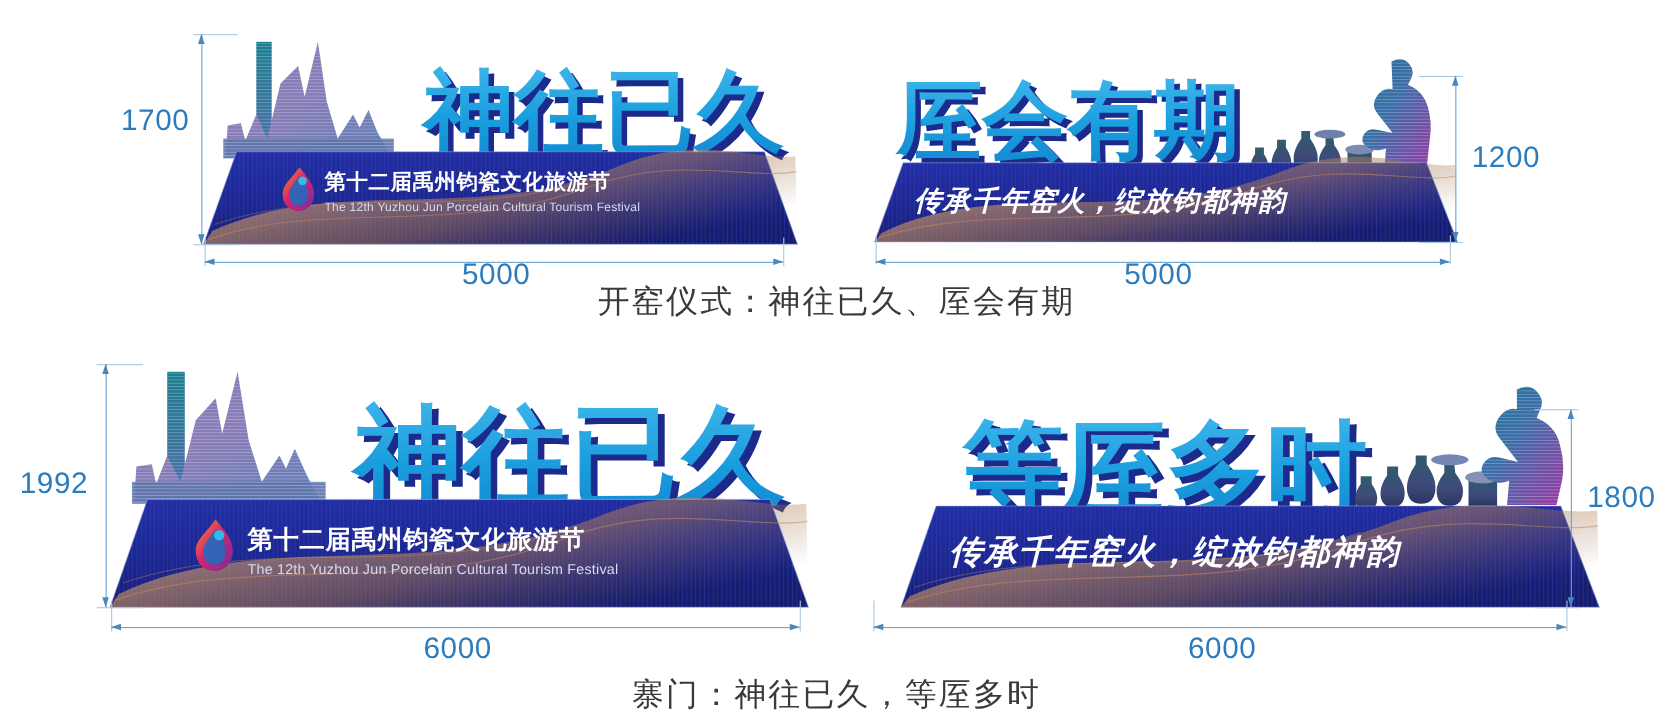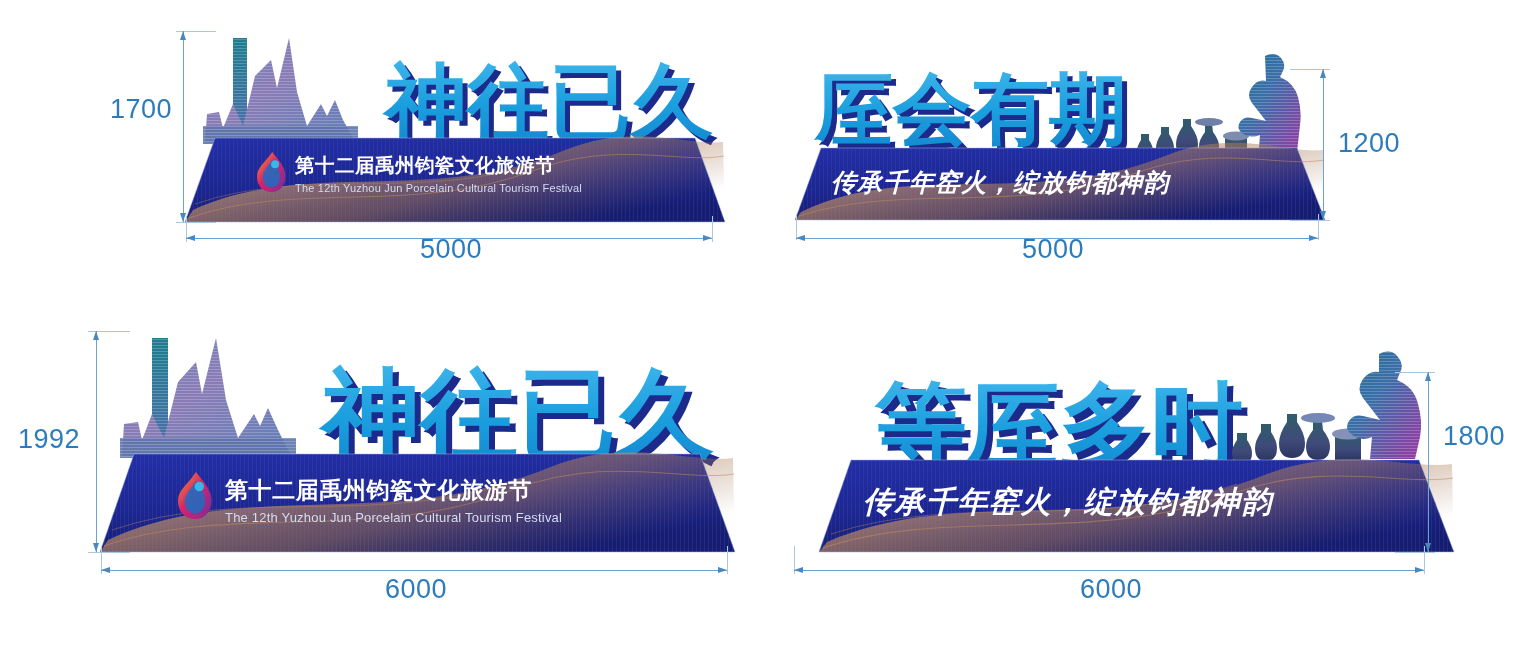--- a/index.html
+++ b/index.html
@@ -198,20 +198,21 @@
   <div class="arrow arrow-d" style="left:1320px;top:211px;"></div>
   <div class="dim-text" style="left:1338px;top:128px;">1200</div>
 
   <div class="ext-line-v" style="left:796px;top:214px;height:26px;"></div>
   <div class="ext-line-v" style="left:1318px;top:214px;height:26px;"></div>
   <div class="dim-line-h" style="left:796px;top:238px;width:522px;"></div>
   <div class="arrow arrow-l" style="left:796px;top:235px;"></div>
   <div class="arrow arrow-r" style="left:1309px;top:235px;"></div>
   <div class="dim-text" style="left:1022px;top:234px;">5000</div>
 
+  <div class="caption" style="top:255px;">开窑仪式：神往已久、厔会有期</div>
 
   <div class="sign" style="left:100px;top:330px;width:635px;height:225px;">
     <svg width="635" height="225" viewBox="0 0 635 225">
       <g>
         <rect x="52" y="8" width="16" height="104" fill="url(#gStack)"></rect>
         <rect x="52" y="8" width="16" height="104" fill="url(#pScan)"></rect>
         <path d="M22 126 L24 94 L38 92 L42 110 L52 84 L64 108 L78 52 L96 32 L102 64 L116 8 L126 70 L138 108
                  L154 84 L160 96 L168 78 L178 100 L186 116 L192 126 Z" fill="url(#gKiln)"></path>
         <path d="M22 126 L24 94 L38 92 L42 110 L52 84 L64 108 L78 52 L96 32 L102 64 L116 8 L126 70 L138 108
                  L154 84 L160 96 L168 78 L178 100 L186 116 L192 126 Z" fill="url(#pScan)"></path>
@@ -295,23 +296,24 @@
 
       <text x="44" y="160" font-size="30" fill="#ffffff" font-style="italic" font-weight="bold" font-family="'DejaVu Serif','Liberation Serif',serif" letter-spacing="1.5">传承千年窑火，绽放钧都神韵</text>
     </svg>
   </div>
 
   <div class="ext-line-h" style="left:1395px;top:372px;width:40px;"></div>
   <div class="ext-line-h" style="left:1395px;top:552px;width:40px;"></div>
   <div class="dim-line-v" style="left:1428px;top:372px;height:180px;"></div>
   <div class="arrow arrow-u" style="left:1425px;top:372px;"></div>
   <div class="arrow arrow-d" style="left:1425px;top:543px;"></div>
-  <div class="dim-text" style="left:1443px;top:421px;">1800</div>
+  <div class="dim-text" style="left:1443px;top:437px;">1800</div>
 
   <div class="ext-line-v" style="left:794px;top:546px;height:28px;"></div>
   <div class="ext-line-v" style="left:1424px;top:546px;height:28px;"></div>
   <div class="dim-line-h" style="left:794px;top:570px;width:630px;"></div>
   <div class="arrow arrow-l" style="left:794px;top:567px;"></div>
   <div class="arrow arrow-r" style="left:1415px;top:567px;"></div>
   <div class="dim-text" style="left:1080px;top:574px;">6000</div>
 
+  <div class="caption" style="top:612px;">寨门：神往已久，等厔多时</div>
 
 </div>
 
 </body></html>

